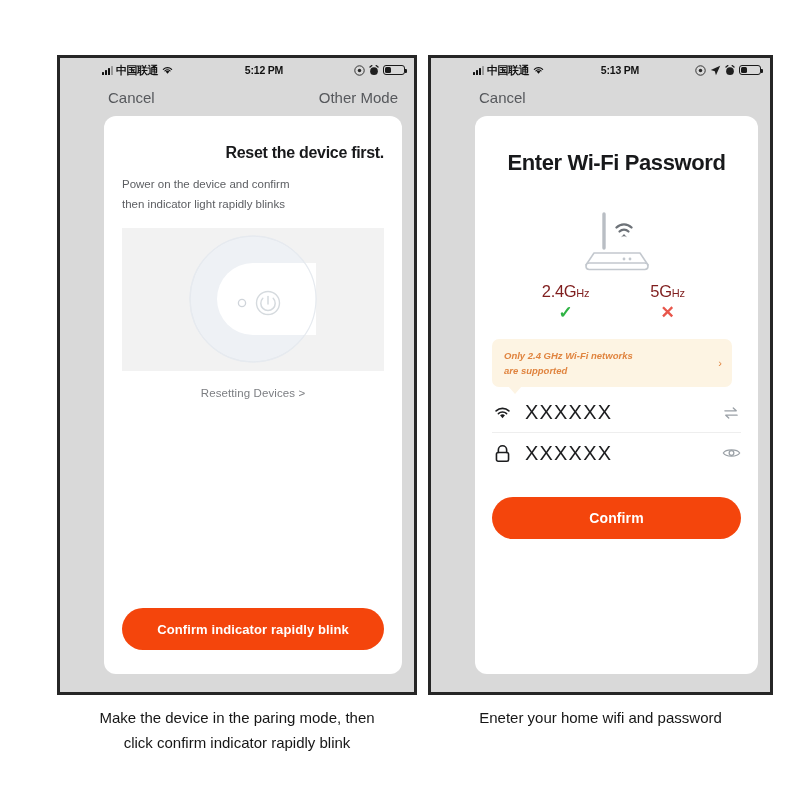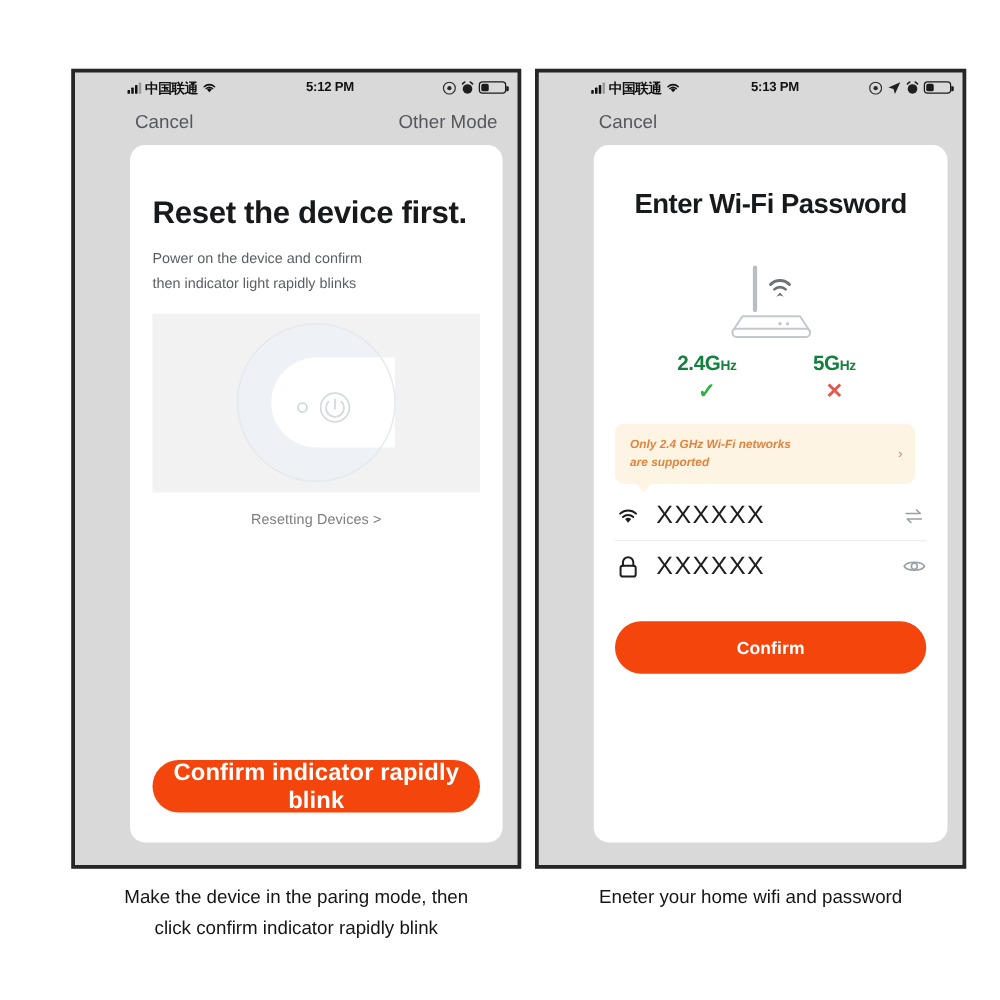--- a/index.html
+++ b/index.html
@@ -76,23 +76,23 @@
     border-radius: 12px;
     margin: 4px 12px 18px 12px;
     height: calc(100% - 76px);
     display: flex;
     flex-direction: column;
   }
 
   
   .l-pad { padding: 0 18px; }
   .l-title {
-    font-size: 25px; font-weight: bold; color: #18191b;
+    font-size: 16px; font-weight: bold; color: #18191b;
     letter-spacing: -0.3px;
-    margin-top: 40px; margin-bottom: 13px;
+    margin-top: 28px; margin-bottom: 13px; text-align: right;
   }
   .l-sub {
     font-size: 11.5px; color: #5c5e62; line-height: 1.72;
   }
   .device-img {
     margin: 13px 0 0 0;
     background: #f2f2f2;
     height: 143px;
     display: flex; align-items: center; justify-content: center;
   }
@@ -104,21 +104,21 @@
     letter-spacing: 0.1px;
   }
   .spacer { flex: 1 1 auto; }
 
   .btn-primary {
     background: #f4450c;
     color: #ffffff;
     border: none;
     border-radius: 22px;
     height: 42px;
-    font-size: 19px;
+    font-size: 13px;
     font-weight: bold;
     font-family: "Liberation Sans", sans-serif;
     cursor: pointer;
     letter-spacing: 0.1px;
   }
   #confirm-blink-button { margin: 0 18px 24px 18px; }
 
   
   .r-title {
     font-size: 22px; font-weight: bold; color: #18191b;
@@ -128,21 +128,21 @@
   .router-wrap {
     display: flex; justify-content: center;
     margin-top: 32px;
   }
   .freq-row {
     display: flex; justify-content: center; gap: 28px;
     margin-top: 8px;
   }
   .freq-col { text-align: center; width: 74px; }
   .freq-label {
-    font-size: 16.5px; font-weight: bold; color: #15803d;
+    font-size: 16.5px; font-weight: normal; color: #7f1d1d;
     letter-spacing: -0.3px;
   }
   .freq-label .hz { font-size: 11px; }
   .freq-mark { margin-top: 3px; font-size: 17px; line-height: 1; font-weight: bold; }
   .mark-ok { color: #2fb344; }
   .mark-no { color: #e8564b; }
 
   .tip {
     position: relative;
     margin: 18px 26px 0 17px;

